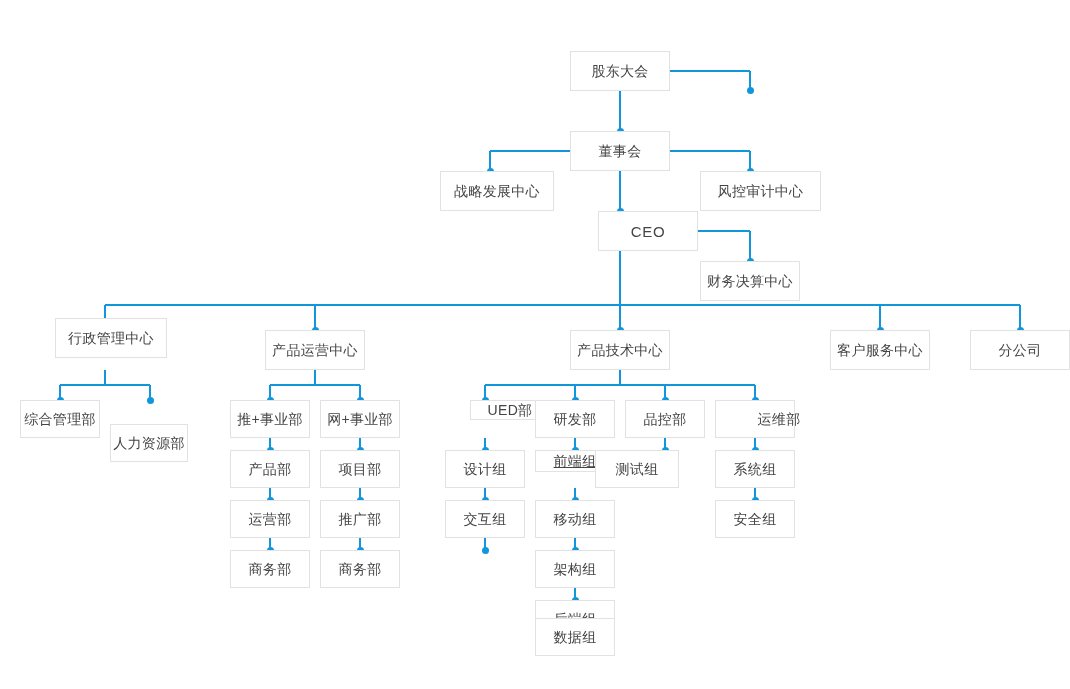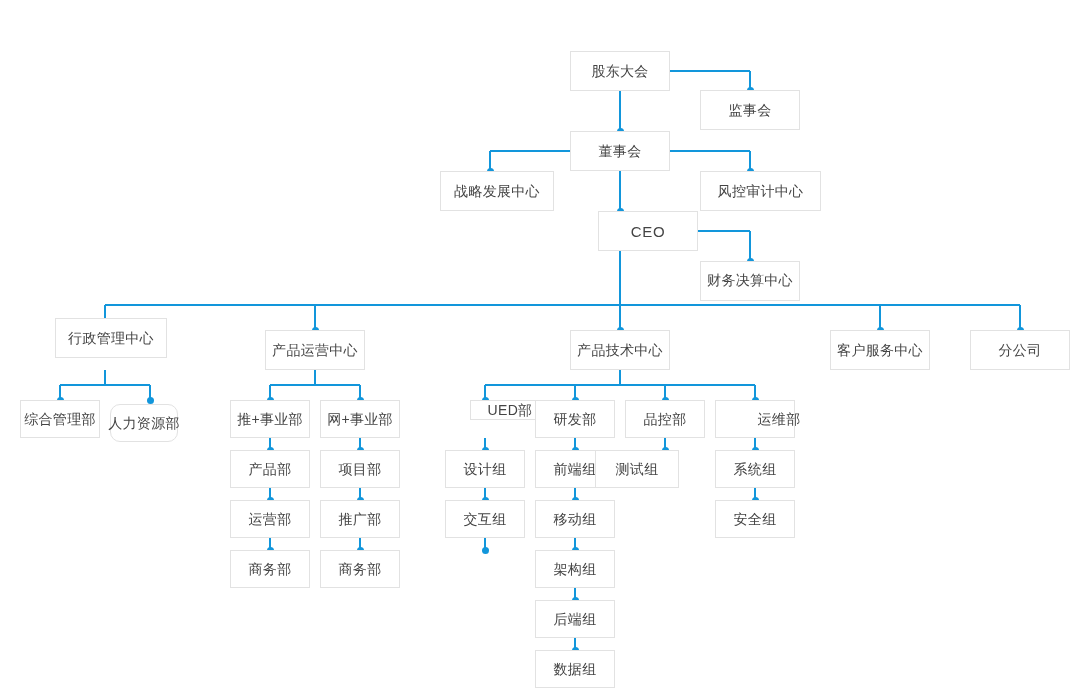--- a/index.html
+++ b/index.html
@@ -144,49 +144,48 @@
       <div class="dot" style="left: 481.5px; top: 546.5px;"></div>
       <div class="dot" style="left: 571.5px; top: 446.5px;"></div>
       <div class="dot" style="left: 571.5px; top: 496.5px;"></div>
       <div class="dot" style="left: 571.5px; top: 546.5px;"></div>
       <div class="dot" style="left: 571.5px; top: 596.5px;"></div>
       <div class="dot" style="left: 571.5px; top: 646.5px;"></div>
       <div class="dot" style="left: 661.5px; top: 446.5px;"></div>
       <div class="dot" style="left: 751.5px; top: 446.5px;"></div>
       <div class="dot" style="left: 751.5px; top: 496.5px;"></div>
       <div class="node" style="left: 570px; top: 51px; width: 100px; height: 40px;">股东大会</div>
-      <div class="node" style="left: 700px; top: 90px; width: 100px; height: 40px;">监事会</div>
       <div class="node" style="left: 570px; top: 131px; width: 100px; height: 40px;">董事会</div>
       <div class="node" style="left: 440px; top: 171px; width: 114px; height: 40px;">战略发展中心</div>
       <div class="node" style="left: 700px; top: 171px; width: 121px; height: 40px;">风控审计中心</div>
       <div class="node latin" style="left: 598px; top: 211px; width: 100px; height: 40px;">CEO</div>
-      <div class="node" style="left: 700px; top: 261px; width: 100px; height: 40px; font-family: Liberation Serif, serif;">财务决算中心</div>
+      <div class="node" style="left: 700px; top: 261px; width: 100px; height: 40px;">财务决算中心</div>
       <div class="node" style="left: 55px; top: 318px; width: 112px; height: 40px;">行政管理中心</div>
       <div class="node" style="left: 265px; top: 330px; width: 100px; height: 40px;">产品运营中心</div>
       <div class="node" style="left: 570px; top: 330px; width: 100px; height: 40px;">产品技术中心</div>
       <div class="node" style="left: 830px; top: 330px; width: 100px; height: 40px;">客户服务中心</div>
       <div class="node" style="left: 970px; top: 330px; width: 100px; height: 40px;">分公司</div>
       <div class="node" style="left: 20px; top: 400px; width: 80px; height: 38px;">综合管理部</div>
-      <div class="node" style="left: 110px; top: 404px; width: 68px; height: 38px; border-radius: 10px;">人力资源部</div>
+      <div class="node" style="left: 110px; top: 424px; width: 78px; height: 38px;">人力资源部</div>
       <div class="node" style="left: 230px; top: 400px; width: 80px; height: 38px;">推+事业部</div>
       <div class="node" style="left: 230px; top: 450px; width: 80px; height: 38px;">产品部</div>
       <div class="node" style="left: 230px; top: 500px; width: 80px; height: 38px;">运营部</div>
       <div class="node" style="left: 230px; top: 550px; width: 80px; height: 38px;">商务部</div>
       <div class="node" style="left: 320px; top: 400px; width: 80px; height: 38px;">网+事业部</div>
       <div class="node" style="left: 320px; top: 450px; width: 80px; height: 38px;">项目部</div>
       <div class="node" style="left: 320px; top: 500px; width: 80px; height: 38px;">推广部</div>
       <div class="node" style="left: 320px; top: 550px; width: 80px; height: 38px;">商务部</div>
       <div class="node" style="left: 470px; top: 400px; width: 80px; height: 20px;">UED部</div>
       <div class="node" style="left: 445px; top: 450px; width: 80px; height: 38px;">设计组</div>
       <div class="node" style="left: 445px; top: 500px; width: 80px; height: 38px;">交互组</div>
       <div class="node" style="left: 535px; top: 400px; width: 80px; height: 38px;">研发部</div>
-      <div class="node" style="left: 535px; top: 450px; width: 80px; height: 38px;">前端组</div>
+      <div class="node" style="left: 535px; top: 450px; width: 80px; height: 22px; text-decoration: underline;">前端组</div>
       <div class="node" style="left: 535px; top: 500px; width: 80px; height: 38px;">移动组</div>
       <div class="node" style="left: 535px; top: 550px; width: 80px; height: 38px;">架构组</div>
       <div class="node" style="left: 535px; top: 600px; width: 80px; height: 38px;">后端组</div>
-      <div class="node" style="left: 535px; top: 650px; width: 80px; height: 38px;">数据组</div>
+      <div class="node" style="left: 535px; top: 618px; width: 80px; height: 38px;">数据组</div>
       <div class="node" style="left: 625px; top: 400px; width: 80px; height: 38px; text-align: right;">品控部</div>
       <div class="node" style="left: 595px; top: 450px; width: 84px; height: 38px;">测试组</div>
       <div class="node" style="left: 715px; top: 400px; width: 80px; height: 38px; padding-left: 48px;">运维部</div>
       <div class="node" style="left: 715px; top: 450px; width: 80px; height: 38px;">系统组</div>
       <div class="node" style="left: 715px; top: 500px; width: 80px; height: 38px;">安全组</div>
     </div>
 </div>
 
 </body></html>

